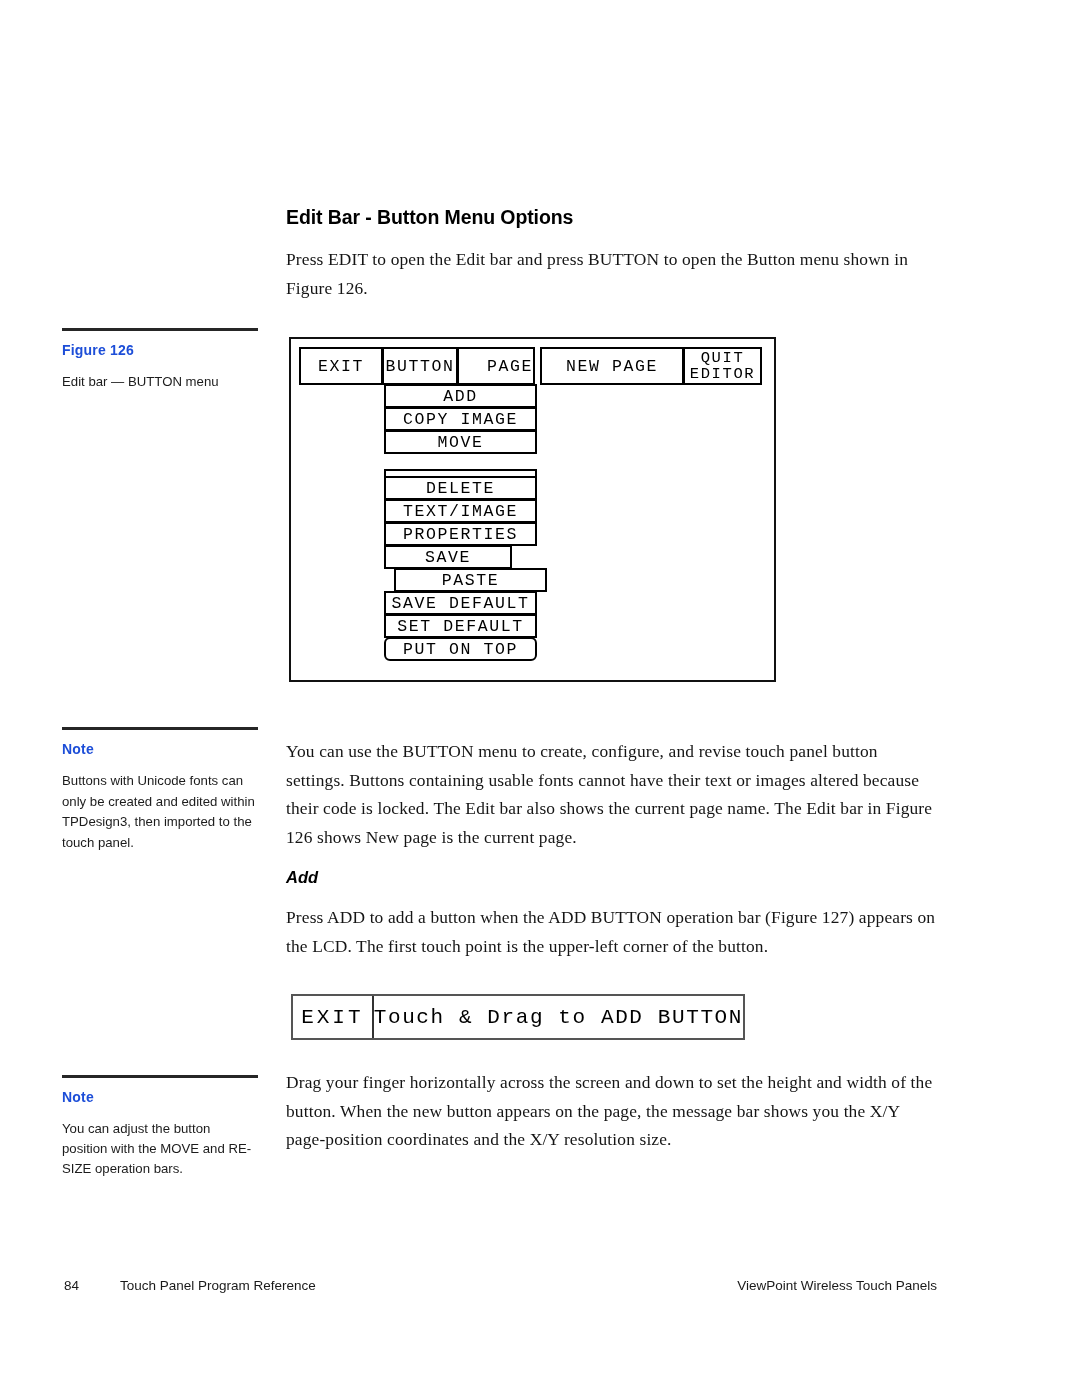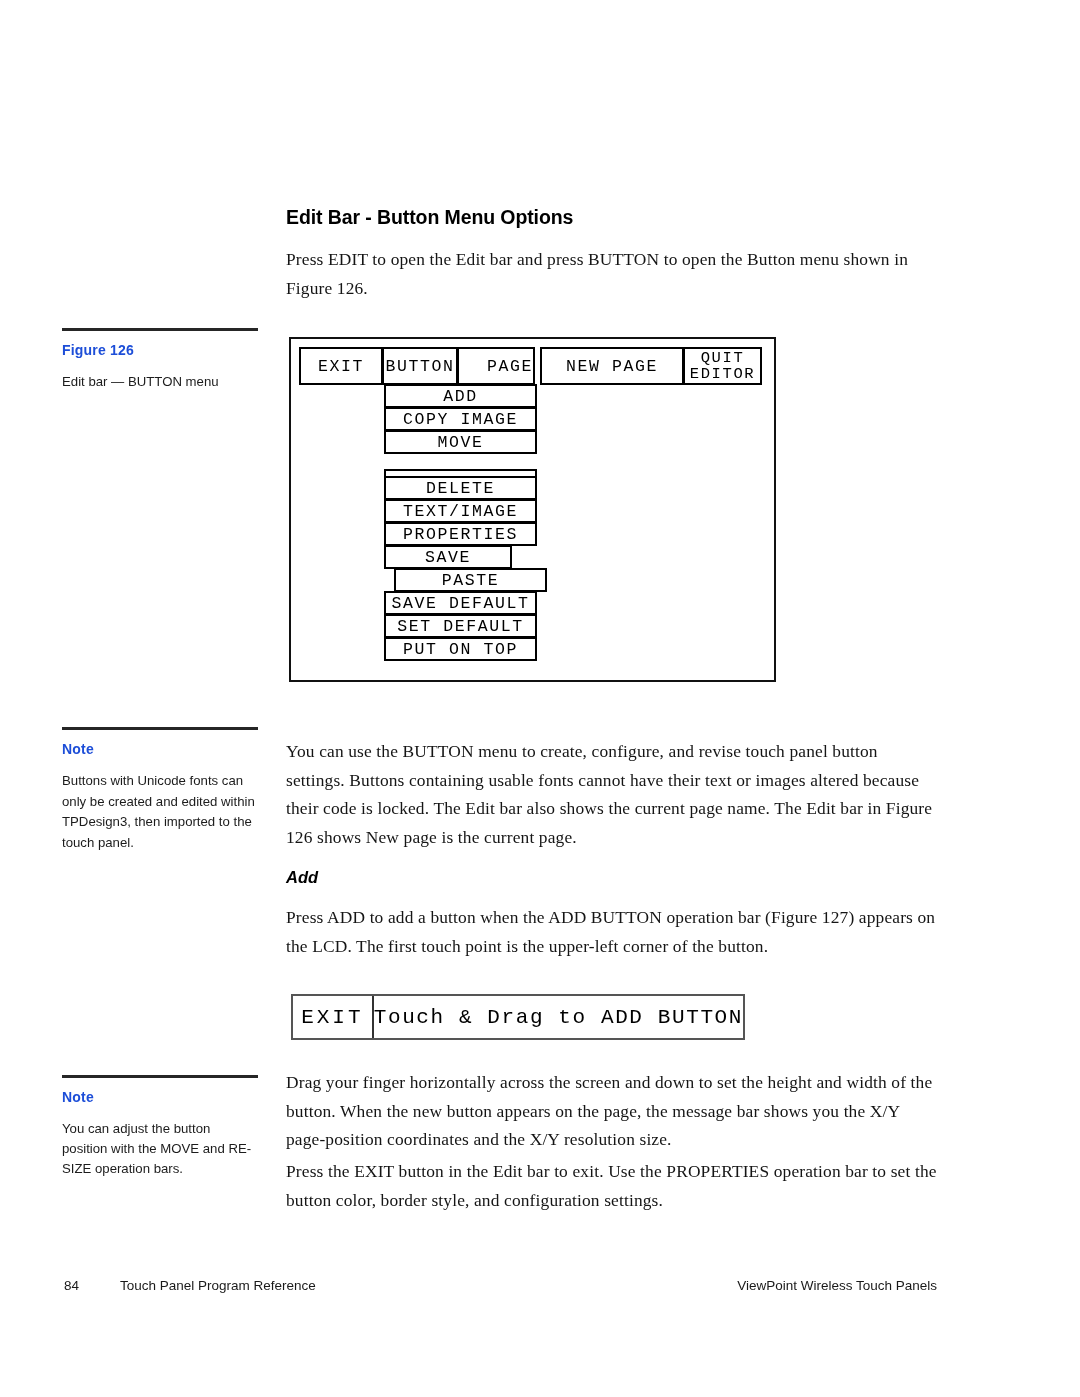--- a/index.html
+++ b/index.html
@@ -252,21 +252,21 @@
     </div>
     <div class="menu-item" style="left:103px; top:229px; width:153px; height:24px;">
       <span>PASTE</span>
     </div>
     <div class="menu-item" style="left:93px; top:252px; width:153px; height:24px;">
       <span>SAVE DEFAULT</span>
     </div>
     <div class="menu-item" style="left:93px; top:275px; width:153px; height:24px;">
       <span>SET DEFAULT</span>
     </div>
-    <div class="menu-item" style="left:93px; top:298px; width:153px; height:24px;">
+    <div class="menu-item" style="left:93px; top:298px; width:153px; height:24px;border-radius:6px;">
       <span>PUT ON TOP</span>
     </div>
   </div>
 
   <div class="sidebar" style="top:727px;">
     <div class="side-rule"></div>
     <div class="side-head">Note</div>
     <p class="side-body">Buttons with Unicode fonts can only be created and edited within TPDesign3, then imported to the touch panel.</p>
   </div>
 
@@ -295,23 +295,20 @@
   <div class="sidebar" style="top:1075px;">
     <div class="side-rule"></div>
     <div class="side-head">Note</div>
     <p class="side-body tight">You can adjust the button position with the MOVE and RE-SIZE operation bars.</p>
   </div>
 
   <div class="main" style="top:1068px;">
     <p class="body">Drag your finger horizontally across the screen and down to set the height and width of the button. When the new button appears on the page, the message bar shows you the X/Y page-position coordinates and the X/Y resolution size.</p>
   </div>
 
-  <div class="main" style="top:1157px;">
-    <p class="body">Press the EXIT button in the Edit bar to exit. Use the PROPERTIES operation bar to set the button color, border style, and configuration settings.</p>
-  </div>
 
   <div class="footer">
     <span class="pg-num">84</span>
     <span class="pg-left">Touch Panel Program Reference</span>
     <span class="pg-right">ViewPoint Wireless Touch Panels</span>
   </div>
 
 </div>
 
 </body></html>

